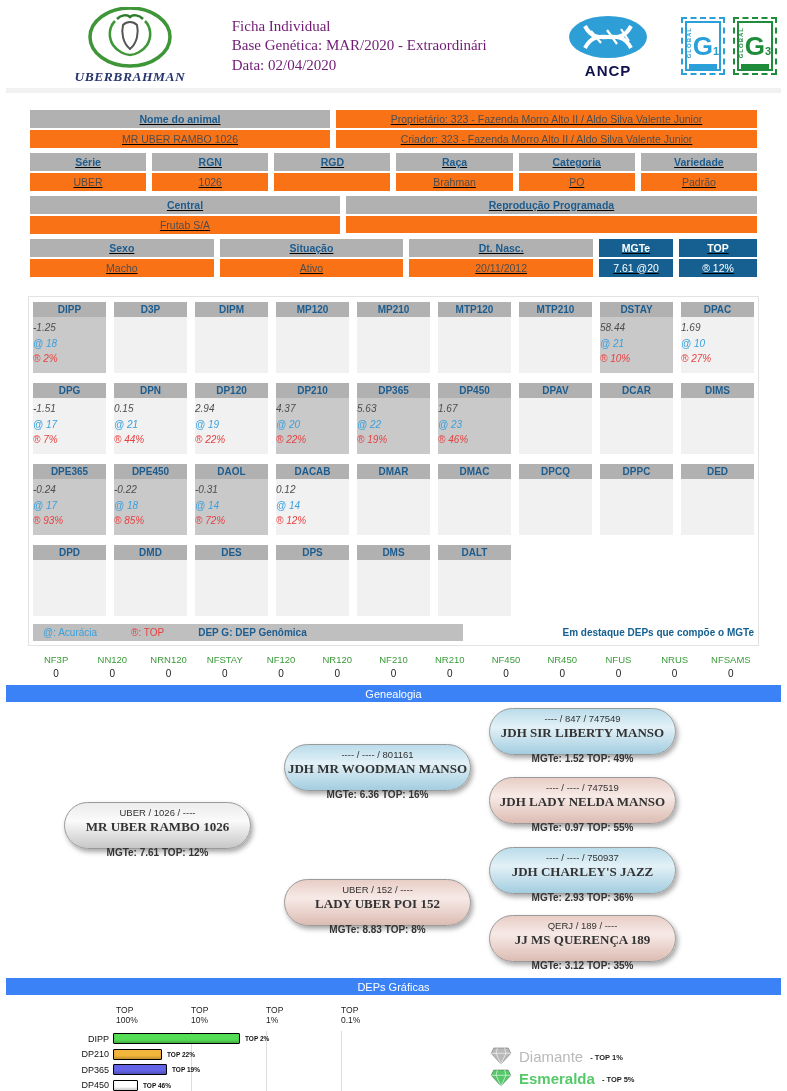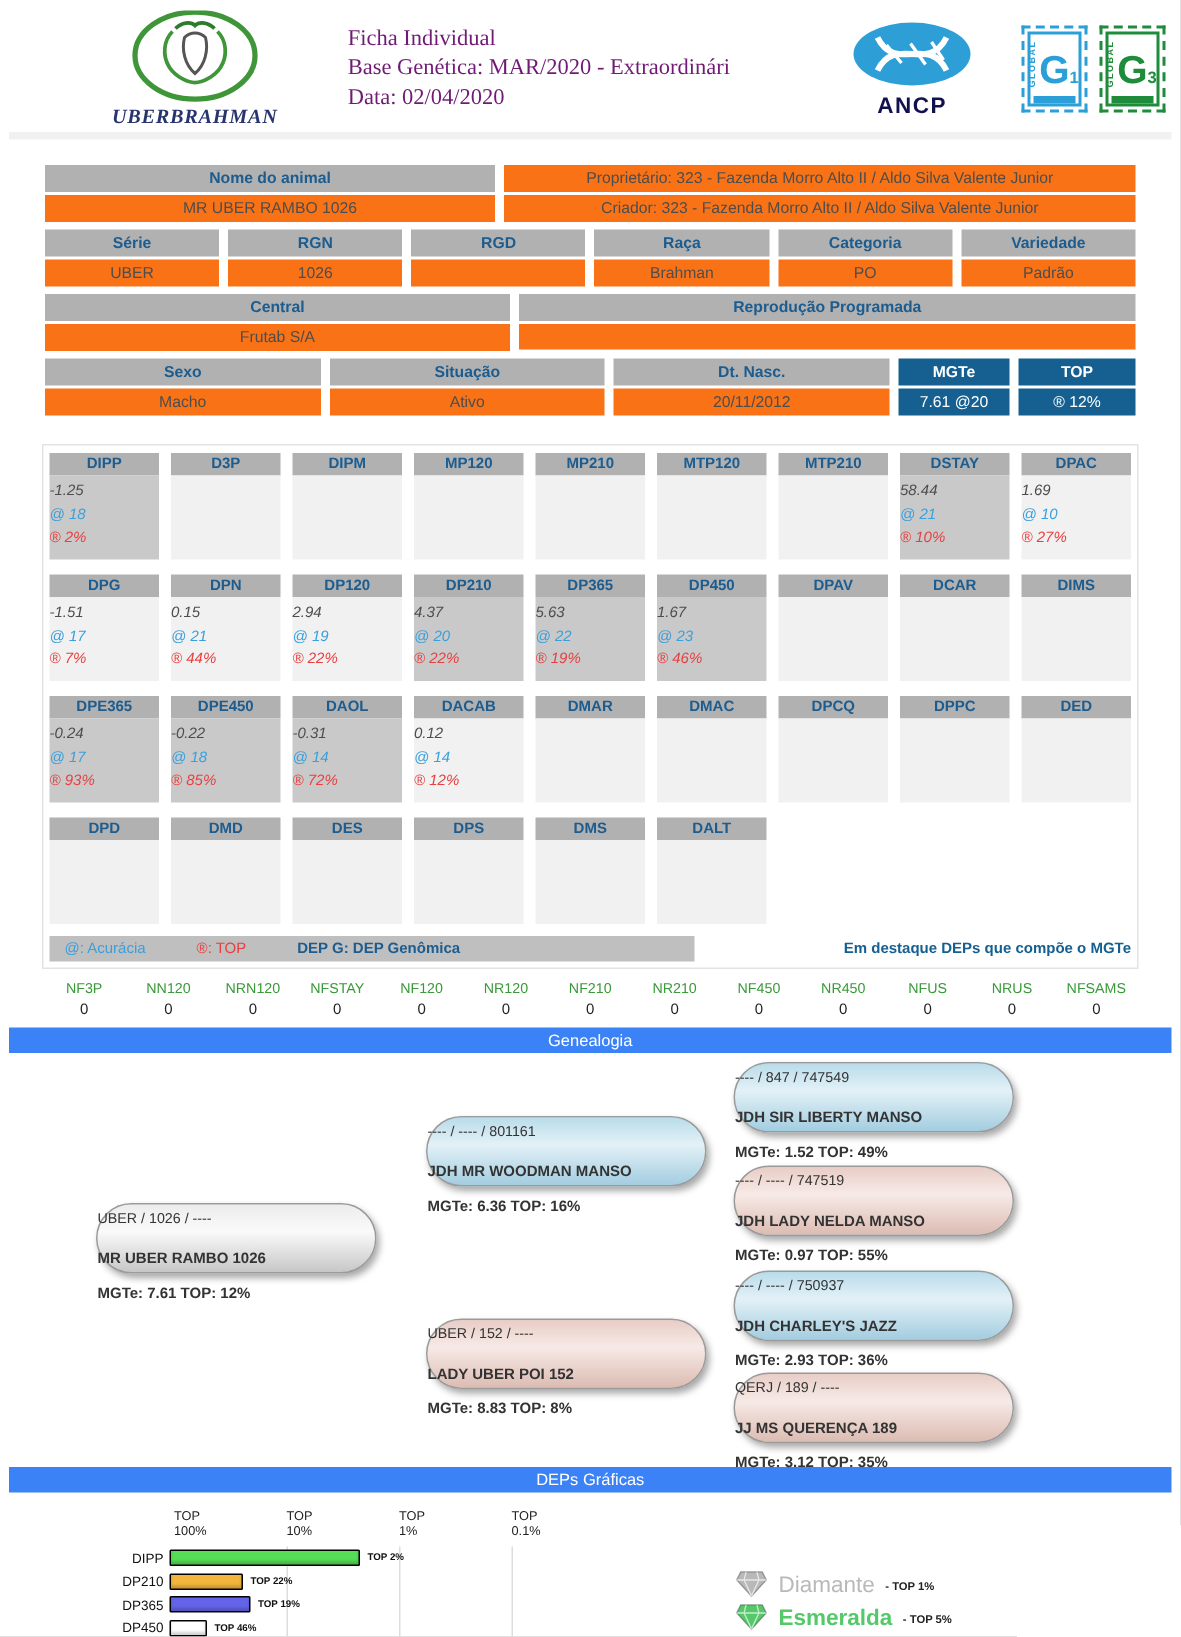--- a/index.html
+++ b/index.html
@@ -16,21 +16,21 @@
   .stamps { display:flex; gap:8px; margin-left:28px; }
   .stamp { width:44px; height:58px; border:2px dashed var(--c); padding:2px; background:#fff; }
   .stamp-in { border:2px solid var(--c); width:100%; height:100%; position:relative; display:flex; align-items:center; justify-content:center; }
   .stamp-side { position:absolute; left:-1px; top:4px; writing-mode:vertical-rl; transform:rotate(180deg); font-size:6px; font-weight:bold; color:var(--c); letter-spacing:1px; }
   .stamp-g { font-size:26px; font-weight:bold; color:var(--c); line-height:1; margin-left:6px; }
   .stamp-g small { font-size:11px; }
   .stamp-foot { position:absolute; bottom:0; left:2px; right:2px; height:5px; background:var(--c); }
   .rule { height:5px; background:#f1f1f1; margin:0 6px 6px 6px; }
 
   
-  .info { padding:11px 30px; font-size:10.5px; }
+  .info { padding:11px 30px; font-size:10.5px;text-decoration:underline; }
   .th { background:#b1b1b1; color:#1c5c8f; font-weight:bold; text-align:center; padding:3px 2px; }
   .td { background:#f97316; color:#4d4d4d; text-align:center; padding:3px 2px; min-height:17px; }
   .dark { background:#156090 !important; color:#fff !important; }
   .row-a { display:grid; grid-template-columns:300px 1fr; gap:2px 6px; margin-bottom:5px; }
   .row-a .stack { display:grid; gap:2px; align-content:start; }
   .row-b { display:grid; grid-template-columns:repeat(6,1fr); gap:2px 6px; margin-bottom:5px; }
   .row-c { display:grid; grid-template-columns:310px 1fr; gap:2px 6px; margin-bottom:5px; }
   .row-c .stack, .row-d .stack { display:grid; gap:2px; align-content:start; }
   .row-d { display:grid; grid-template-columns:1fr 1fr 1fr 74px 78px; gap:2px 6px; }
 
@@ -51,26 +51,26 @@
   #nf-grid { display:grid; grid-template-columns:repeat(13,1fr); margin:8px 28px 6px 28px; text-align:center; }
   .nf-label { color:#3a9a3a; font-size:9.5px; }
   .nf-value { color:#222; font-size:10px; margin-top:3px; }
 
   
   .section-bar { background:#3b82f6; color:#fff; text-align:center; font-size:11px; padding:2.5px 0; margin:0 6px; }
 
   
   .genealogy { position:relative; height:276px; }
   .pill { position:absolute; width:187px; height:47px; border-radius:24px; border:1px solid #9a9a9a;
-          box-shadow:2px 3px 5px rgba(0,0,0,.35); padding-top:4px; font-size:10px; color:#333; }
+          box-shadow:2px 3px 5px rgba(0,0,0,.35); text-align:center; padding-top:4px; font-size:10px; color:#333; }
   .pill-subject { background:linear-gradient(#ececec,#fafafa 40%,#c7c7c7); }
   .pill-male    { background:linear-gradient(#b9dcea,#e3f1f7 40%,#a3cde0); }
   .pill-female  { background:linear-gradient(#e8cdc6,#f7eae6 40%,#dcbcb3); }
   .p-code { font-size:9.5px; }
-  .p-name { font-weight:bold; font-size:10px; margin-top:16px; }
+  .p-name { font-weight:bold; font-size:13px; margin-top:1px;font-family:Liberation Serif, serif; }
   .p-stats { font-weight:600; margin-top:12px; }
   .pos0 { left:64px;  top:100px; } .pos1 { left:284px; top:42px;  } .pos2 { left:284px; top:177px; }
   .pos3 { left:489px; top:6px;   } .pos4 { left:489px; top:75px;  } .pos5 { left:489px; top:145px; }
   .pos6 { left:489px; top:213px; }
 
   
   .chart-area { display:flex; padding:10px 0 0 58px; }
   .chart { width:340px; }
   .top-labels { position:relative; height:26px; font-size:8.5px; color:#222; line-height:1.2; }
   .top-labels span { position:absolute; top:0; white-space:pre-line; }

